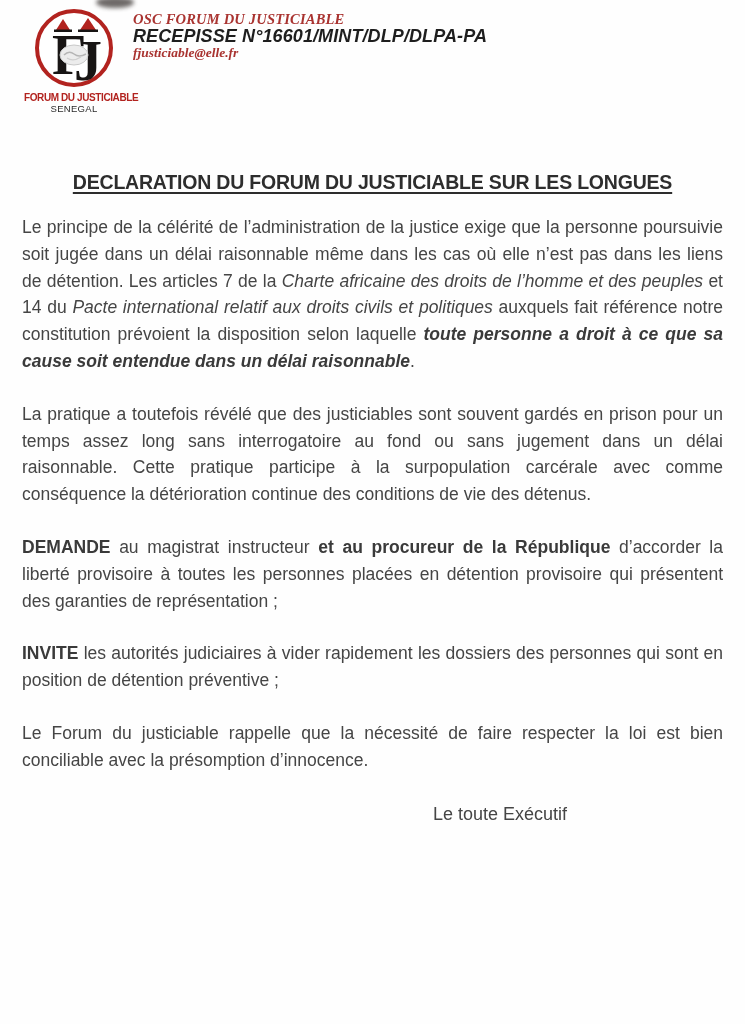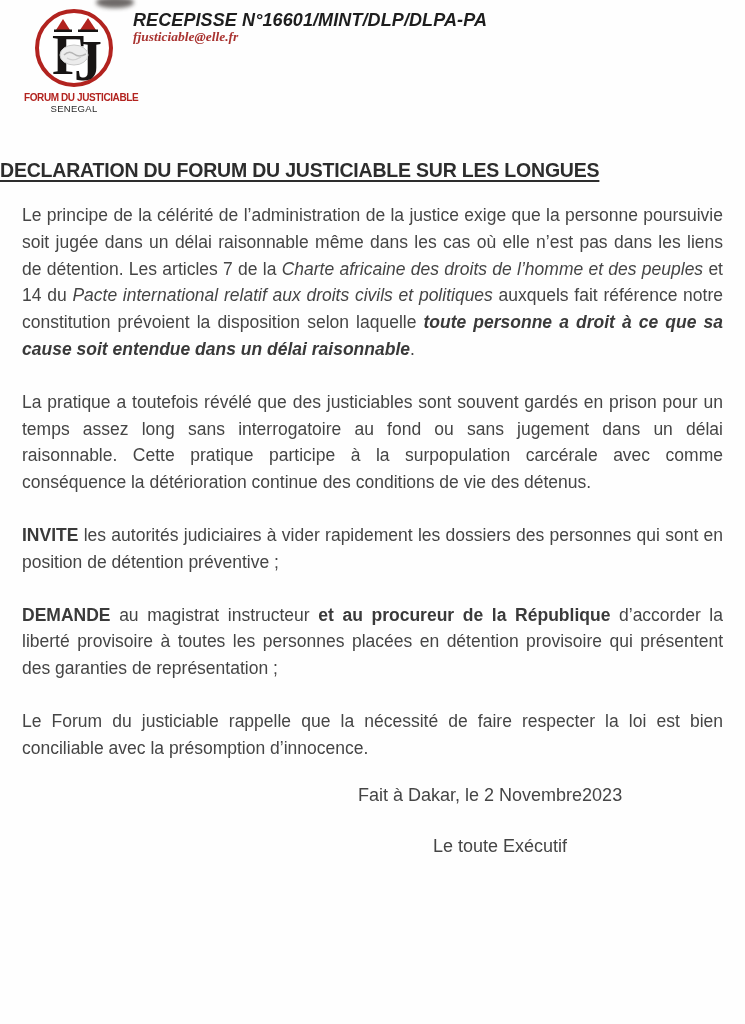--- a/index.html
+++ b/index.html
@@ -86,22 +86,22 @@
     font-family: "Liberation Serif", serif;
     font-style: italic;
     font-weight: 700;
     font-size: 13.5px;
     color: #a93330;
     margin-top: 1px;
   }
 
   
   .title {
-    margin-top: 28px;
-    text-align: left;
+    margin-top: 40px;
+    text-align: center;
     font-weight: 700;
     font-size: 19.5px;
     line-height: 29px;
     color: #2d2d2d;
     letter-spacing: -0.2px;
   }
   .title .u {
     text-decoration: underline;
     text-underline-offset: 3px;
     text-decoration-thickness: 1.5px;
@@ -157,35 +157,35 @@
 
         <ellipse cx="48" cy="47" rx="14" ry="10" fill="#ececec" stroke="#c9c9c9" stroke-width="1"></ellipse>
         <path d="M38 47 q5 -5 10 -1 q5 4 12 0" stroke="#b5b5b5" stroke-width="1.6" fill="none"></path>
         <path d="M41 50 q6 4 14 -1" stroke="#cfcfcf" stroke-width="1.2" fill="none"></path>
       </svg>
       <div class="logo-caption1">FORUM DU JUSTICIABLE</div>
       <div class="logo-caption2">SENEGAL</div>
     </div>
 
     <div class="org">
+      <div class="org-name">OSC FORUM DU JUSTICIABLE</div>
       <div class="org-recepisse">RECEPISSE N°16601/MINT/DLP/DLPA-PA</div>
       <div class="org-email">fjusticiable@elle.fr</div>
     </div>
   </div>
 
   <div class="title">
       <div><span class="u">DECLARATION DU FORUM DU JUSTICIABLE SUR LES LONGUES</span></div>
     </div>
 
   <div class="docbody">
       <p class="para"><span>Le principe de la célérité de l’administration de la justice exige que la personne poursuivie soit jugée dans un délai raisonnable même dans les cas où elle n’est pas dans les liens de détention. Les articles 7 de la </span><span class="i">Charte africaine des droits de l’homme et des peuples</span><span> et 14 du </span><span class="i">Pacte international relatif aux droits civils et politiques</span><span> auxquels fait référence notre constitution prévoient la disposition selon laquelle </span><span class="b i">toute personne a droit à ce que sa cause soit entendue dans un délai raisonnable</span><span>.</span></p>
       <p class="para"><span>La pratique a toutefois révélé que des justiciables sont souvent gardés en prison pour un temps assez long sans interrogatoire au fond ou sans jugement dans un délai raisonnable. Cette pratique participe à la surpopulation carcérale avec comme conséquence la détérioration continue des conditions de vie des détenus.</span></p>
+      <p class="para"><span class="b">DEMANDE</span><span> au magistrat instructeur </span><span class="b">et au procureur de la République</span><span> d’accorder la liberté provisoire à toutes les personnes placées en détention provisoire qui présentent des garanties de représentation ;</span></p>
       <p class="para"><span class="b">INVITE</span><span> les autorités judiciaires à vider rapidement les dossiers des personnes qui sont en position de détention préventive ;</span></p>
-      <p class="para"><span class="b">DEMANDE</span><span> au magistrat instructeur </span><span class="b">et au procureur de la République</span><span> d’accorder la liberté provisoire à toutes les personnes placées en détention provisoire qui présentent des garanties de représentation ;</span></p>
       <p class="para"><span>Le Forum du justiciable rappelle que la nécessité de faire respecter la loi est bien conciliable avec la présomption d’innocence.</span></p>
     </div>
 
   <div class="signoff">
-    <div class="sign-place">Fait à Dakar, le 2 Novembre2023</div>
     <div class="sign-who">Le toute Exécutif</div>
   </div>
 
 </div>
 
 </body></html>

